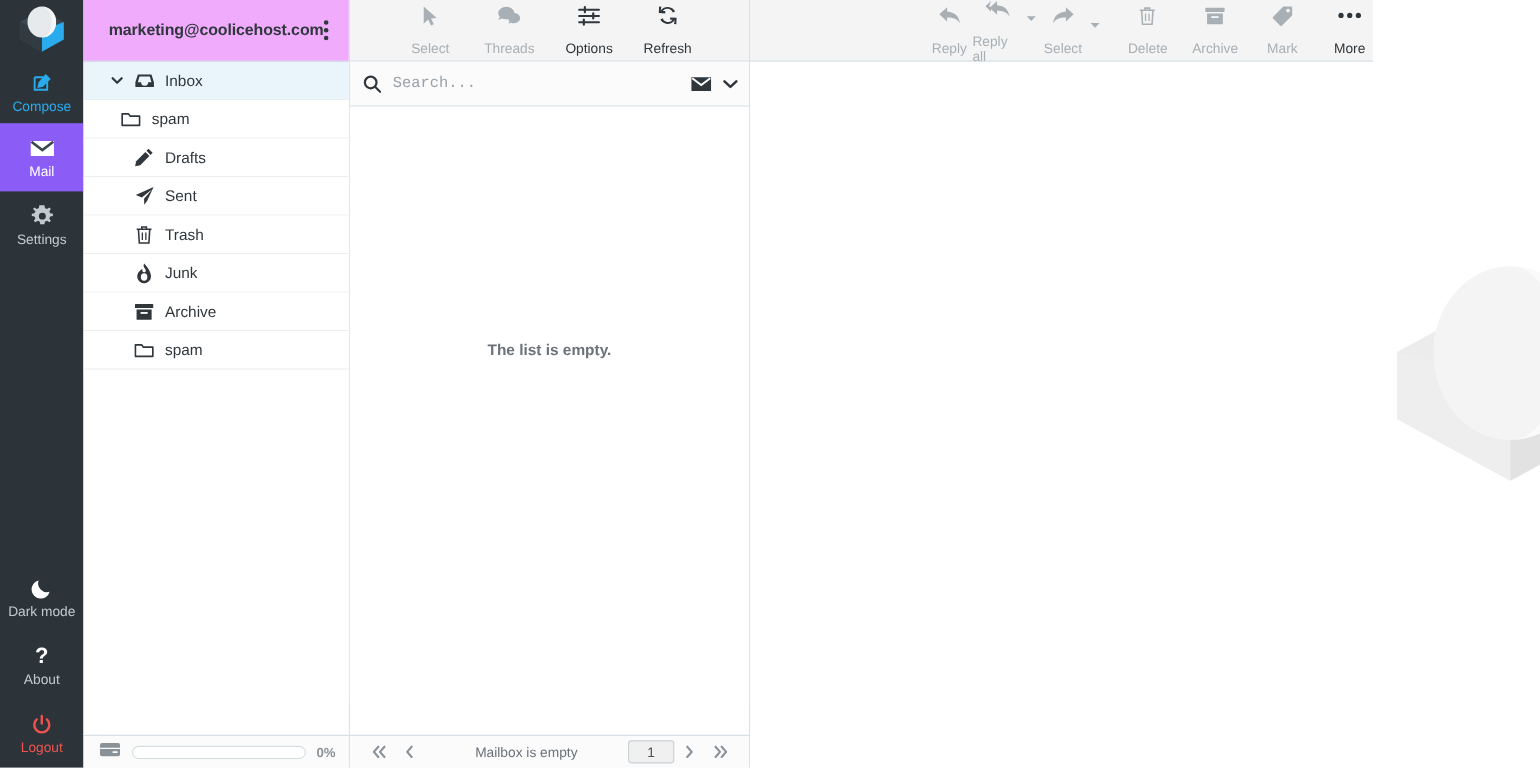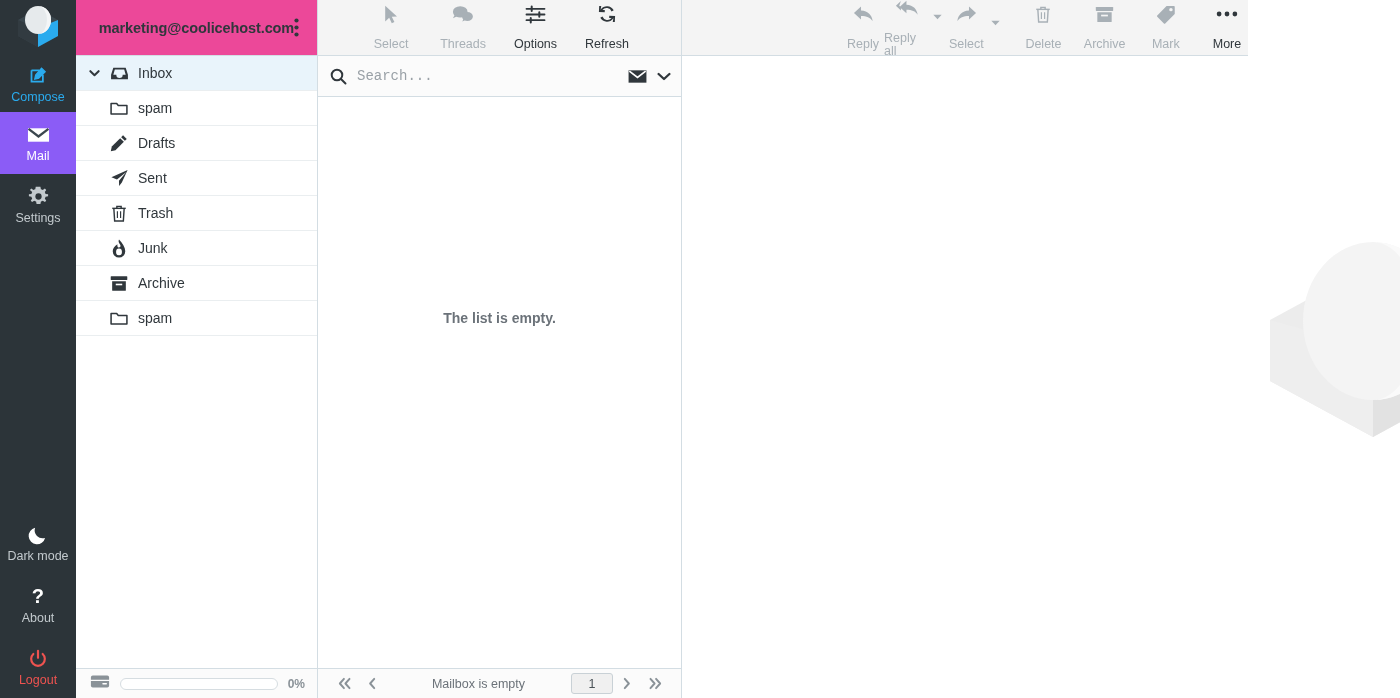--- a/index.html
+++ b/index.html
@@ -39,40 +39,40 @@
   
   .folders {
     width: 242px; flex: 0 0 242px; height: 698px;
     background: #fbfbfb;
     border-right: 1px solid #d3dde3;
     display: flex; flex-direction: column;
     position: relative;
   }
   .folders-header {
     height: 56px; flex: 0 0 56px;
-    background: #ec4899;
+    background: #f0abfc;
     border-bottom: 1px solid #d3dde3;
     display: flex; align-items: center; justify-content: center;
     position: relative;
   }
   .acct-name {
     font-size: 14.5px; font-weight: bold; color: #30373c;
     letter-spacing: -0.1px;
   }
   .kebab {
     position: absolute; right: 10px; top: 50%; transform: translateY(-50%);
     width: 22px; height: 22px; display:flex; align-items:center; justify-content:center;
   }
   .folder-scroll { flex: 1 1 auto; overflow: hidden; background: #ffffff; }
   .folder-row {
     height: 35px;
     display: flex; align-items: center;
     border-bottom: 1px solid #eaeef0;
     font-size: 14px; color: #30373c;
-    padding-left: 8px;
+    padding-left: 20px;
     background: #ffffff;
   }
   .folder-row.active { background: #e9f4fb; }
   .folder-row .twisty {
     width: 20px; display:flex; align-items:center; justify-content:center; color:#30373c;
   }
   .folder-row .f-ico {
     width: 30px; display:flex; align-items:center; justify-content:center; color:#30373c;
   }
   .folder-row .f-label { padding-left: 4px; }

